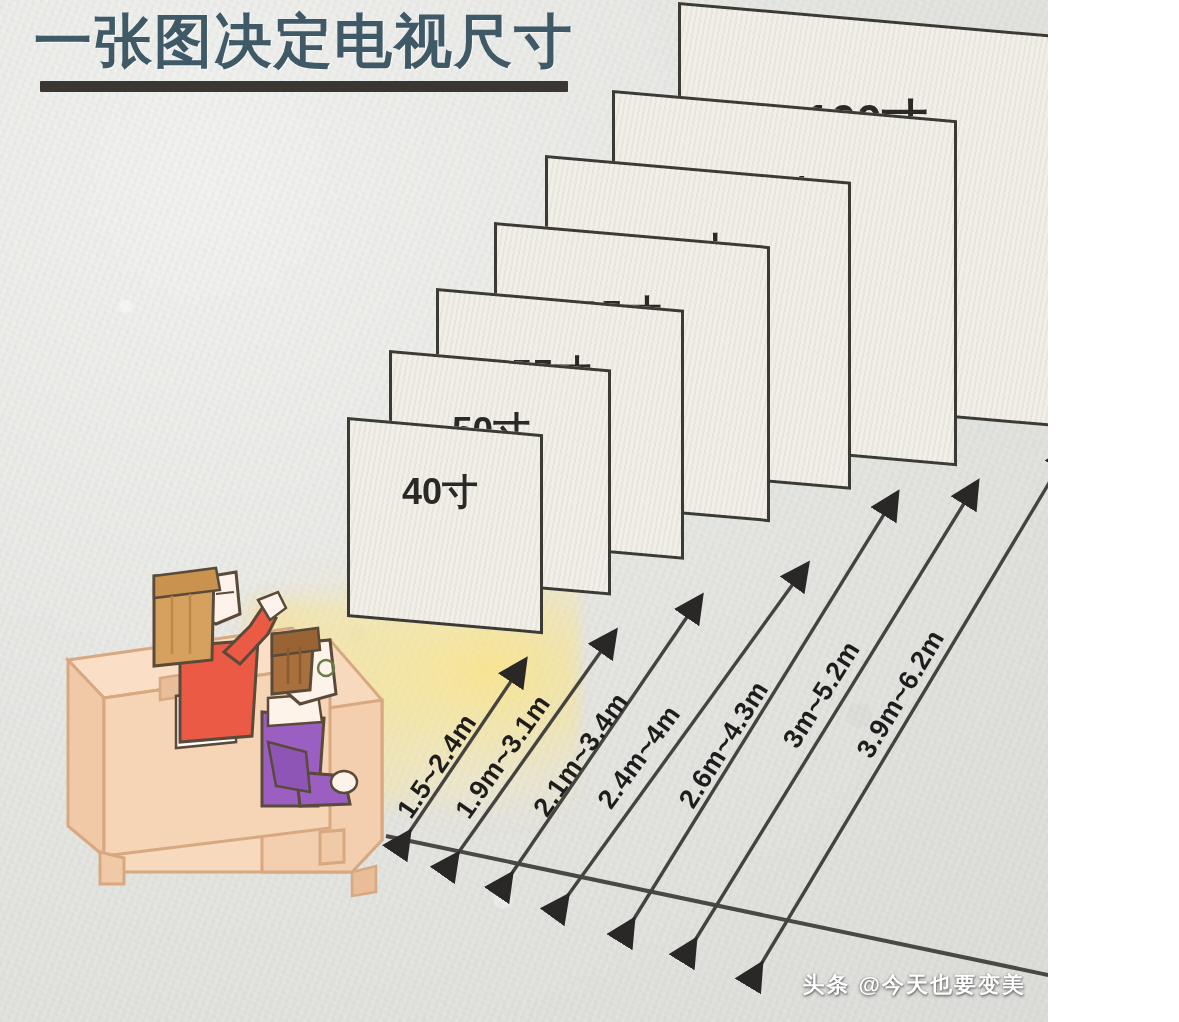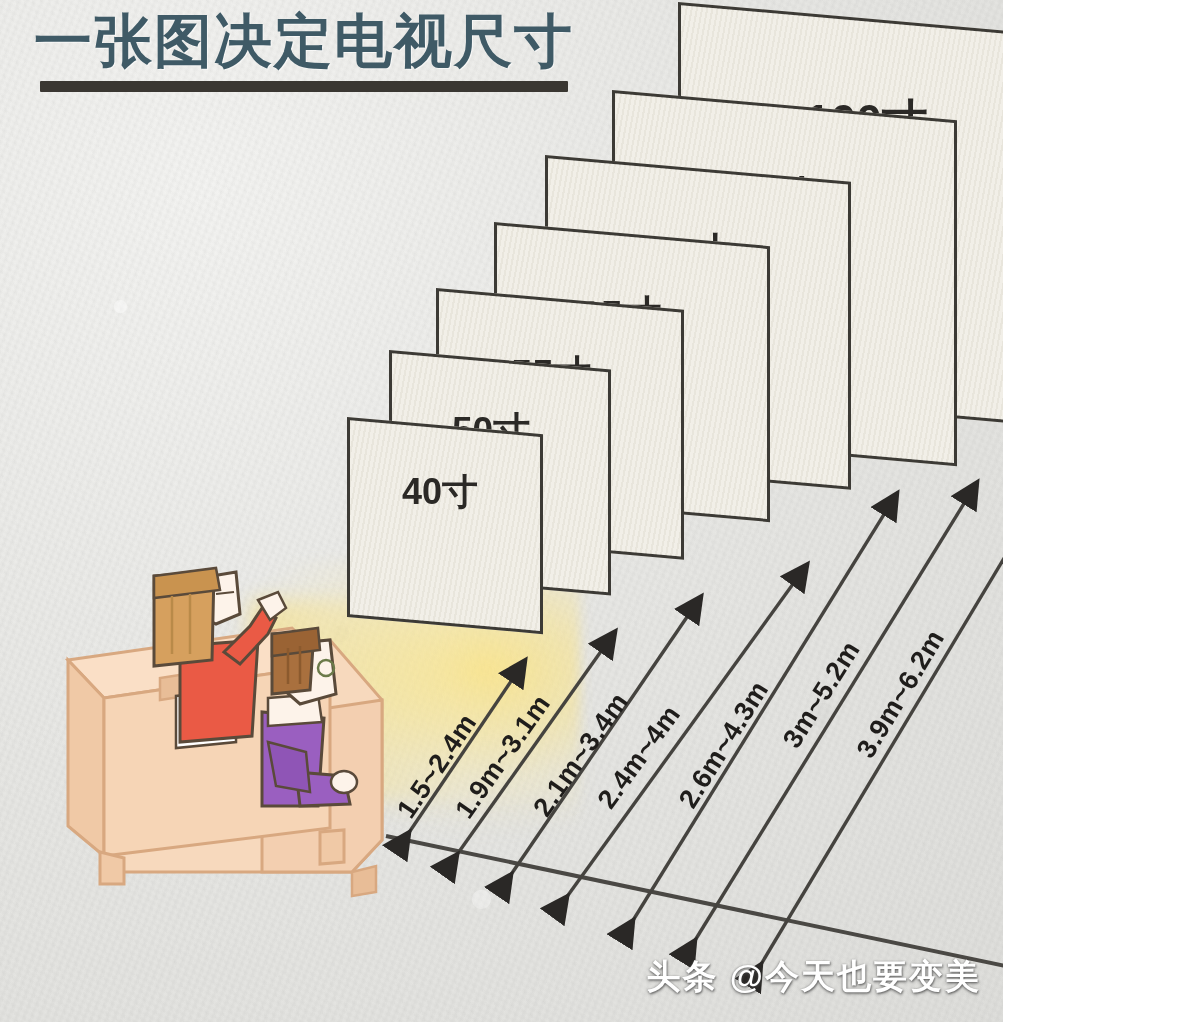--- a/index.html
+++ b/index.html
@@ -6,20 +6,21 @@
     margin: 0; padding: 0;
     background: #ffffff;
   }
   #stage {
     position: relative;
     width: 1003px;
     height: 1022px;
     overflow: hidden;
     font-family: "Liberation Sans", "DejaVu Sans", sans-serif;
     background: #e9e9e6;
+    padding-left: 45px;
   }
   
   .bg-base {
     position: absolute; inset: 0;
     background:
       radial-gradient(ellipse at 20% 18%, #f3f3f1 0%, #e6e6e3 55%, #dededb 100%);
   }
   .bg-noise {
     position: absolute; inset: 0;
     opacity: .55;
@@ -126,21 +127,21 @@
     transform-origin: left center;
     z-index: 22;
     letter-spacing: .5px;
   }
 
   
   .watermark {
     position: absolute;
     right: 22px; bottom: 22px;
     z-index: 40;
-    font-size: 34px;
+    font-size: 22px;
     font-weight: 700;
     color: #ffffff;
     letter-spacing: 2px;
     text-shadow:
       1px 1px 2px rgba(60,60,60,.55),
       -1px 0 2px rgba(90,90,90,.35),
       0 2px 3px rgba(80,80,80,.4);
     white-space: nowrap;
   }
 </style>

